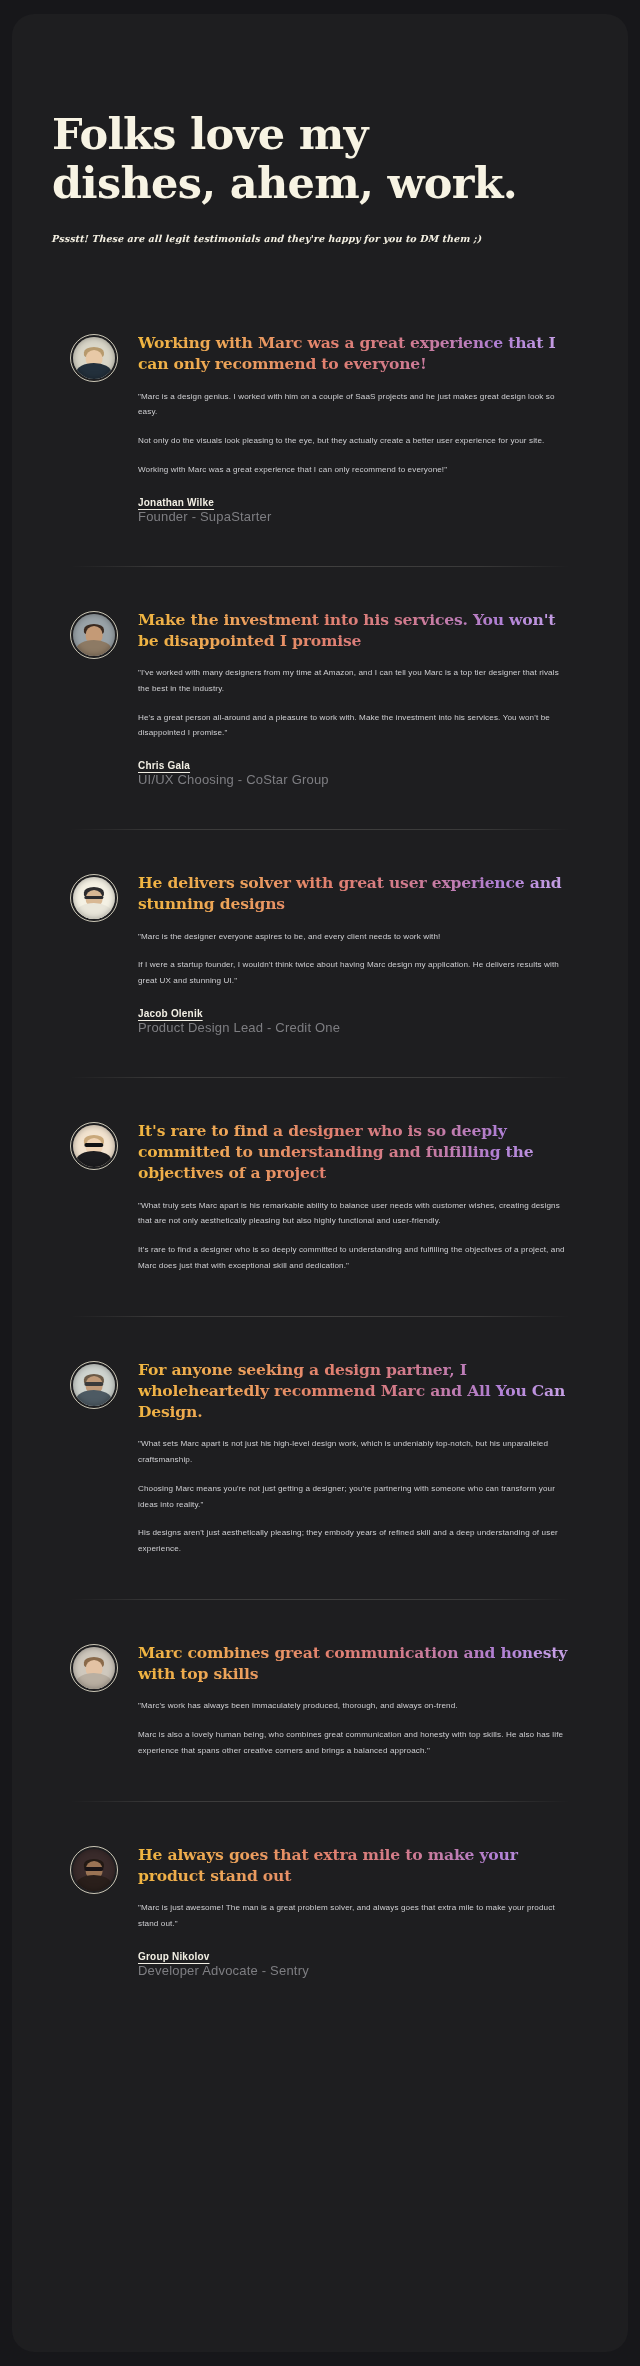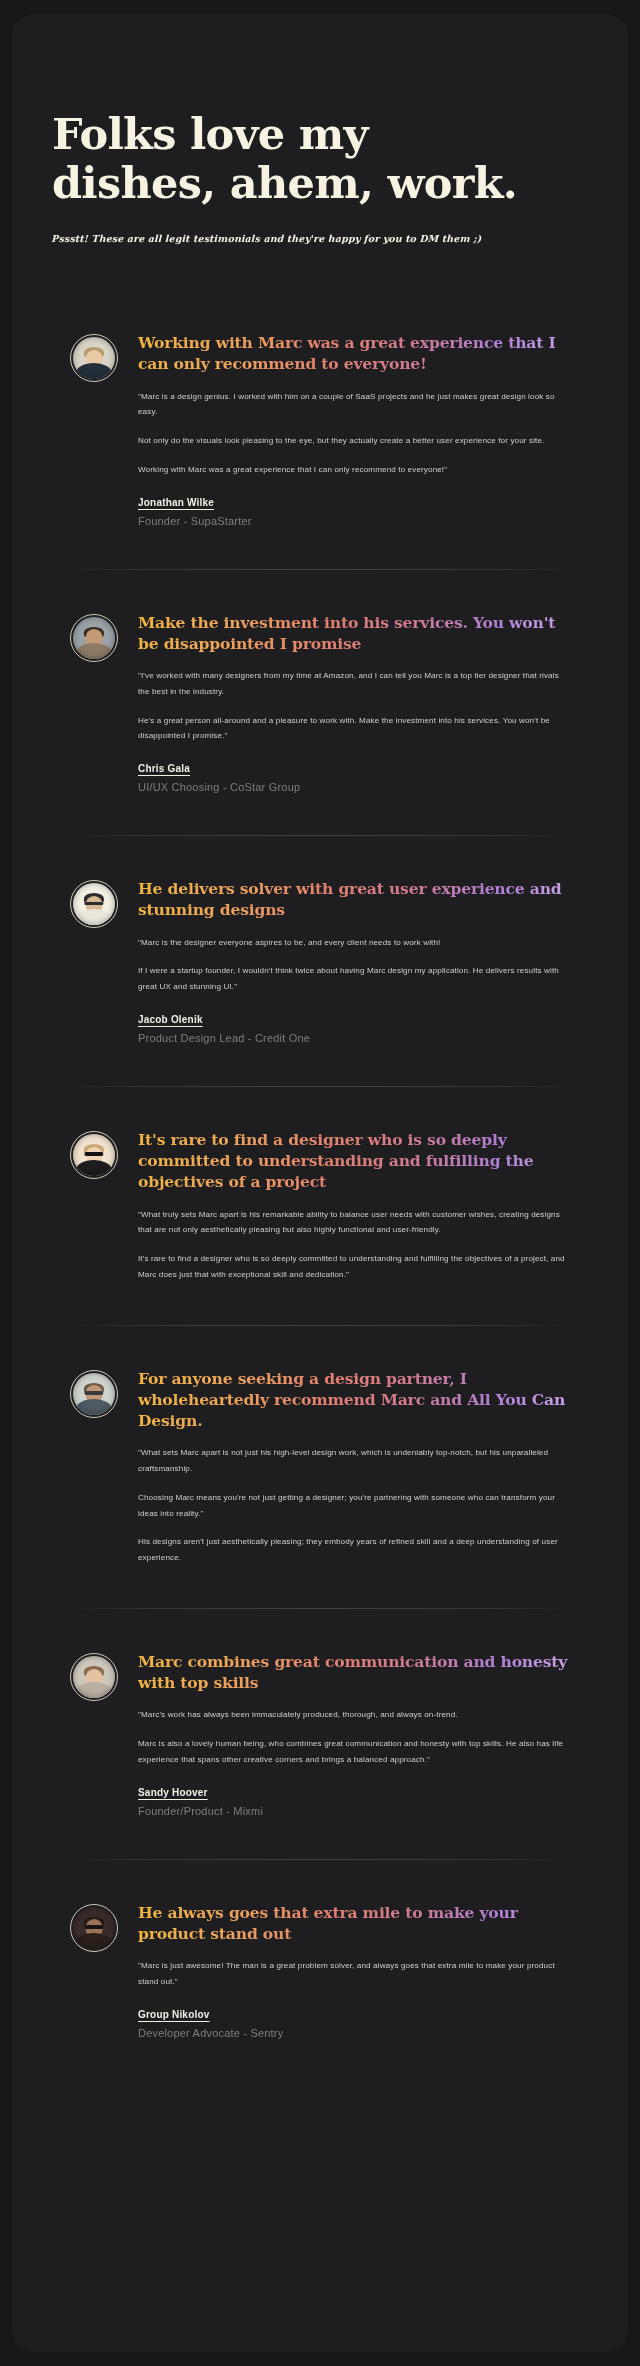--- a/index.html
+++ b/index.html
@@ -134,22 +134,22 @@
   .attrib { margin-top:19px; }
   .attrib .name {
     font-size:10px;
     font-weight:700;
     color:#f2efe4;
     text-decoration:underline;
     text-underline-offset:2.5px;
     letter-spacing:0.2px;
   }
   .attrib .role {
-    margin-top:7px;
-    font-size:11px;
+    margin-top:1px;
+    font-size:13px;
     color:#7e7e82;
     letter-spacing:0.2px;
   }
 </style>
 </head>
 <body>
 
 <div class="page">
 
   <div class="hero">
@@ -288,24 +288,20 @@
               <div class="body" style="background:#b9afa2"></div>
             </div>
           </div>
         </div>
         <div class="tbody">
           <div class="headline">Marc combines great communication and honesty with top skills</div>
           <div class="quote">
             <p>"Marc's work has always been immaculately produced, thorough, and always on-trend.</p>
             <p>Marc is also a lovely human being, who combines great communication and honesty with top skills. He also has life experience that spans other creative corners and brings a balanced approach."</p>
           </div>
-          <div class="attrib">
-            <div class="name">Sandy Hoover</div>
-            <div class="role">Founder/Product - Mixmi</div>
-          </div>
         </div>
       </div>
       <div class="divider"></div>
       <div class="tcard">
         <div class="avatar">
           <div class="inner">
             <div class="ph">
               <div class="bg" style="background:#3a2b2b"></div>
               <div class="hair" style="background:#221914"></div>
               <div class="head" style="background:#9a7354"></div>

